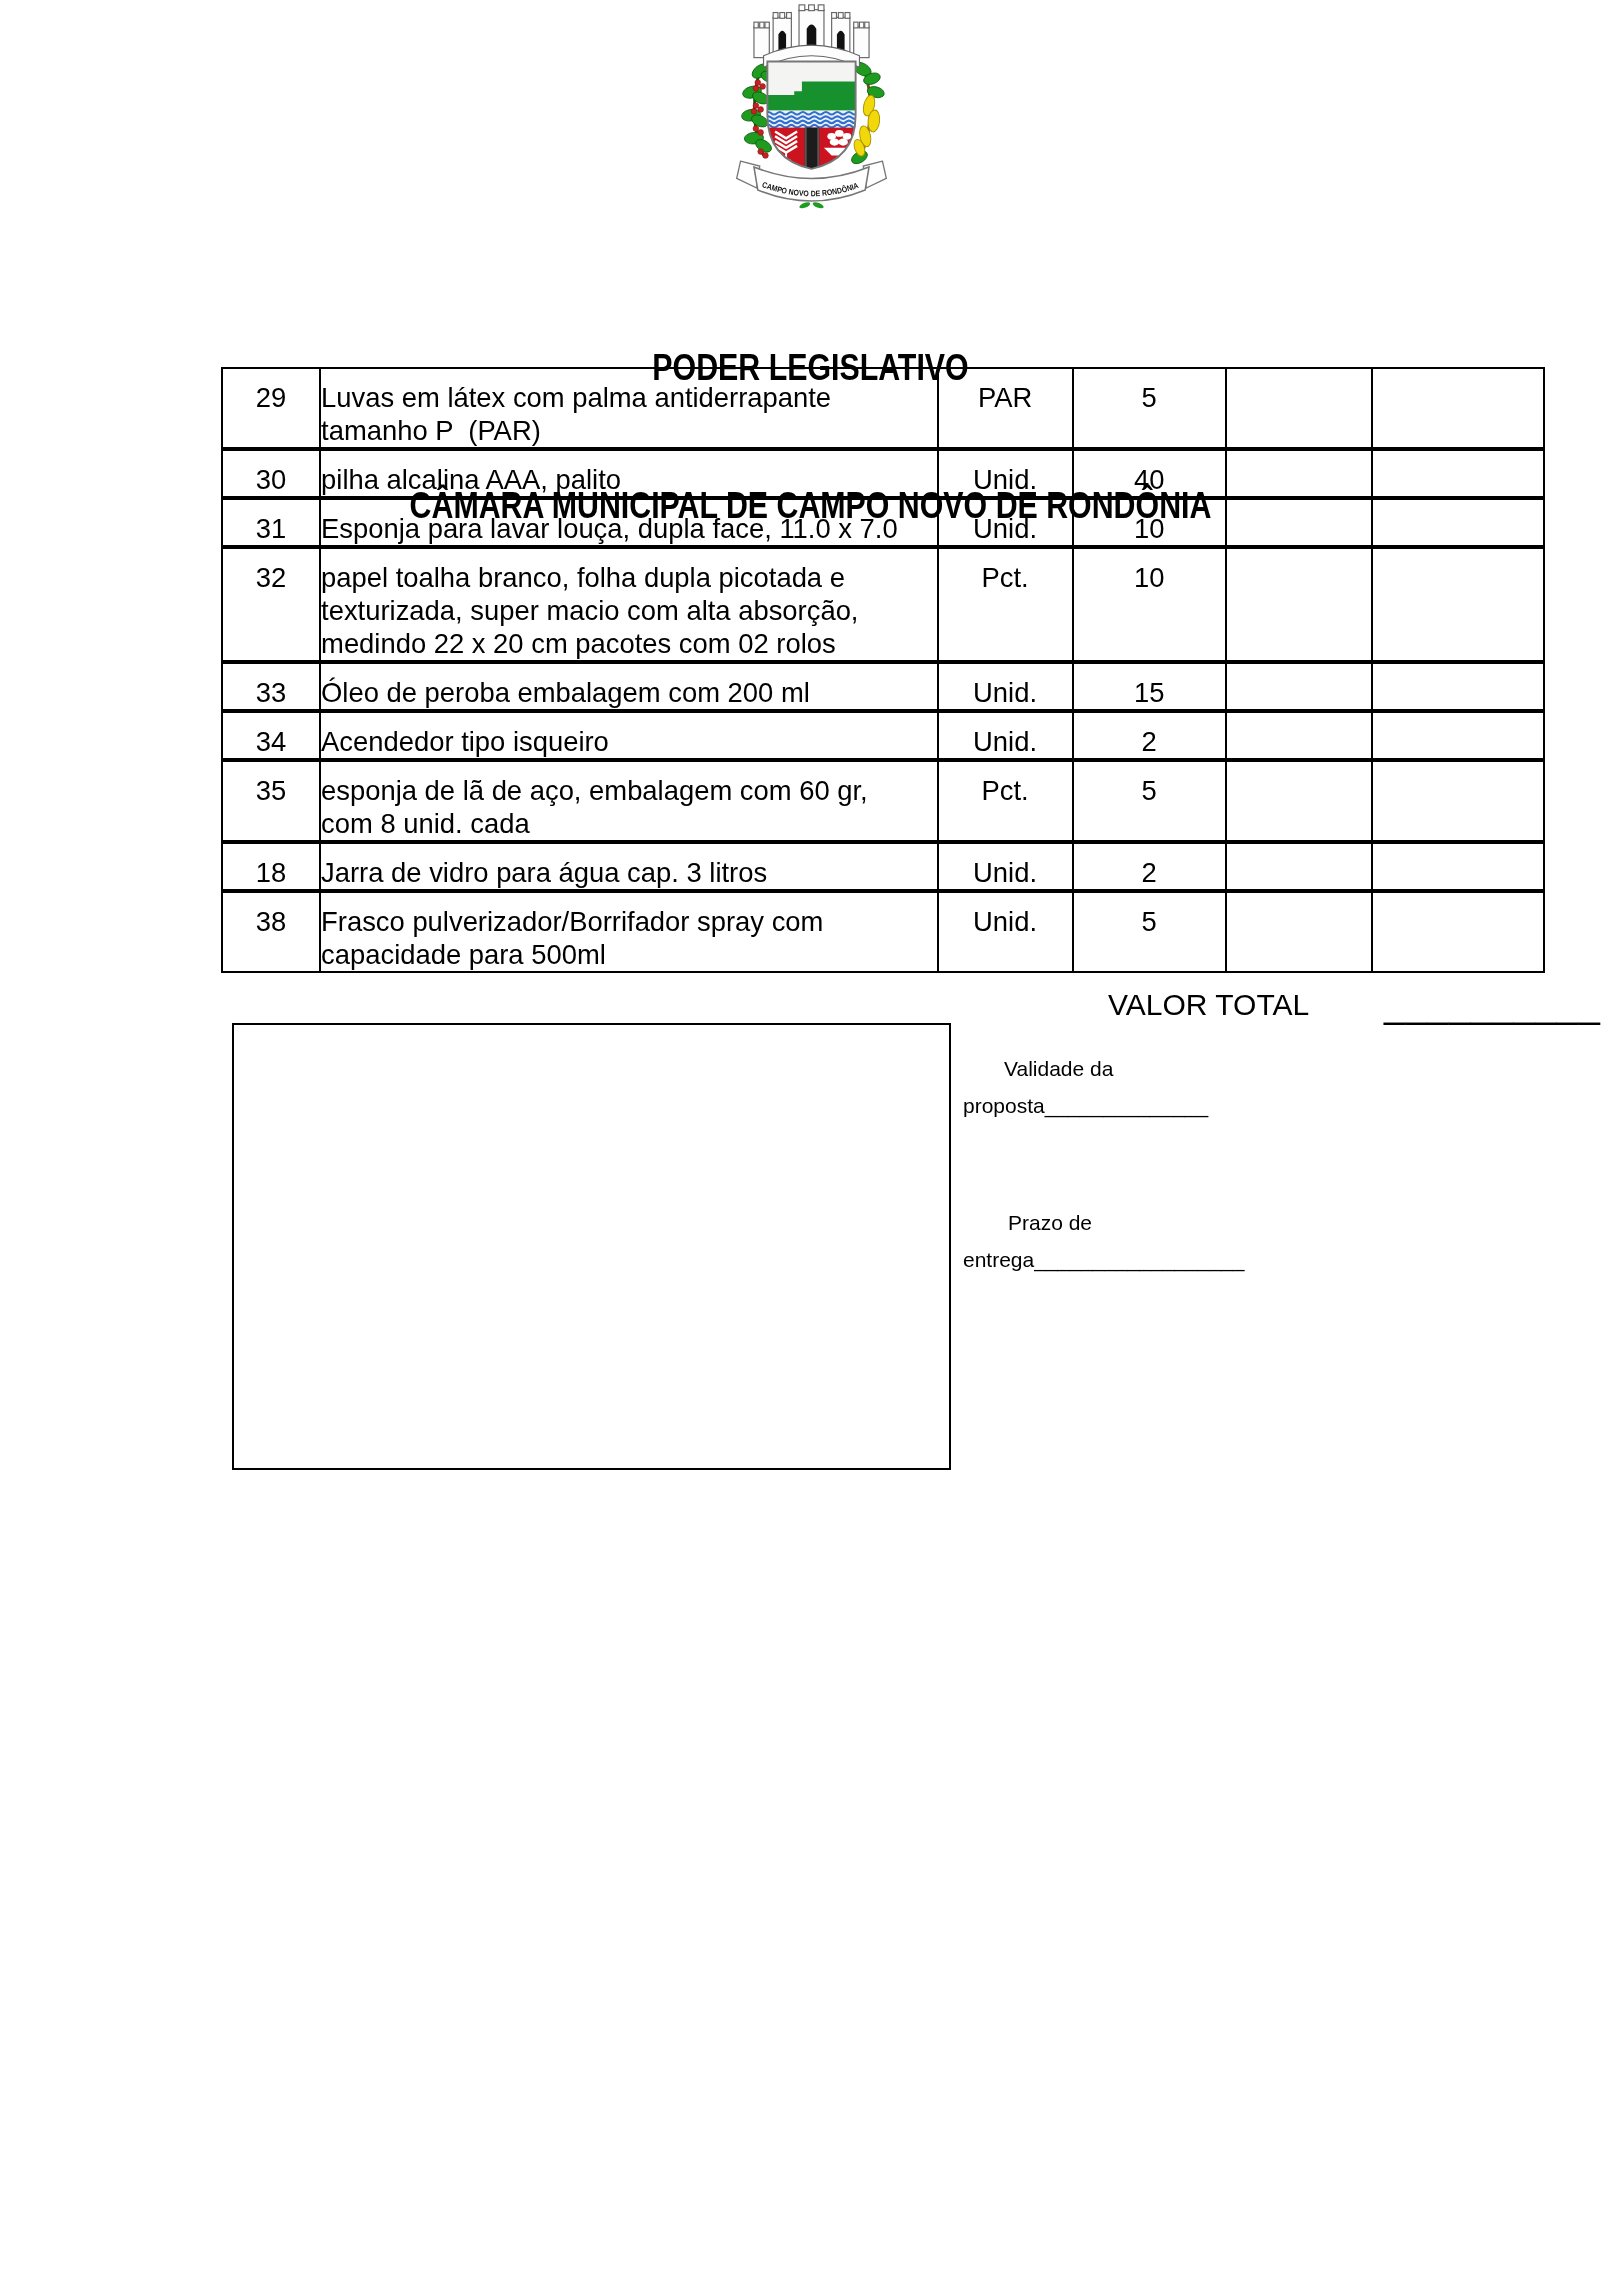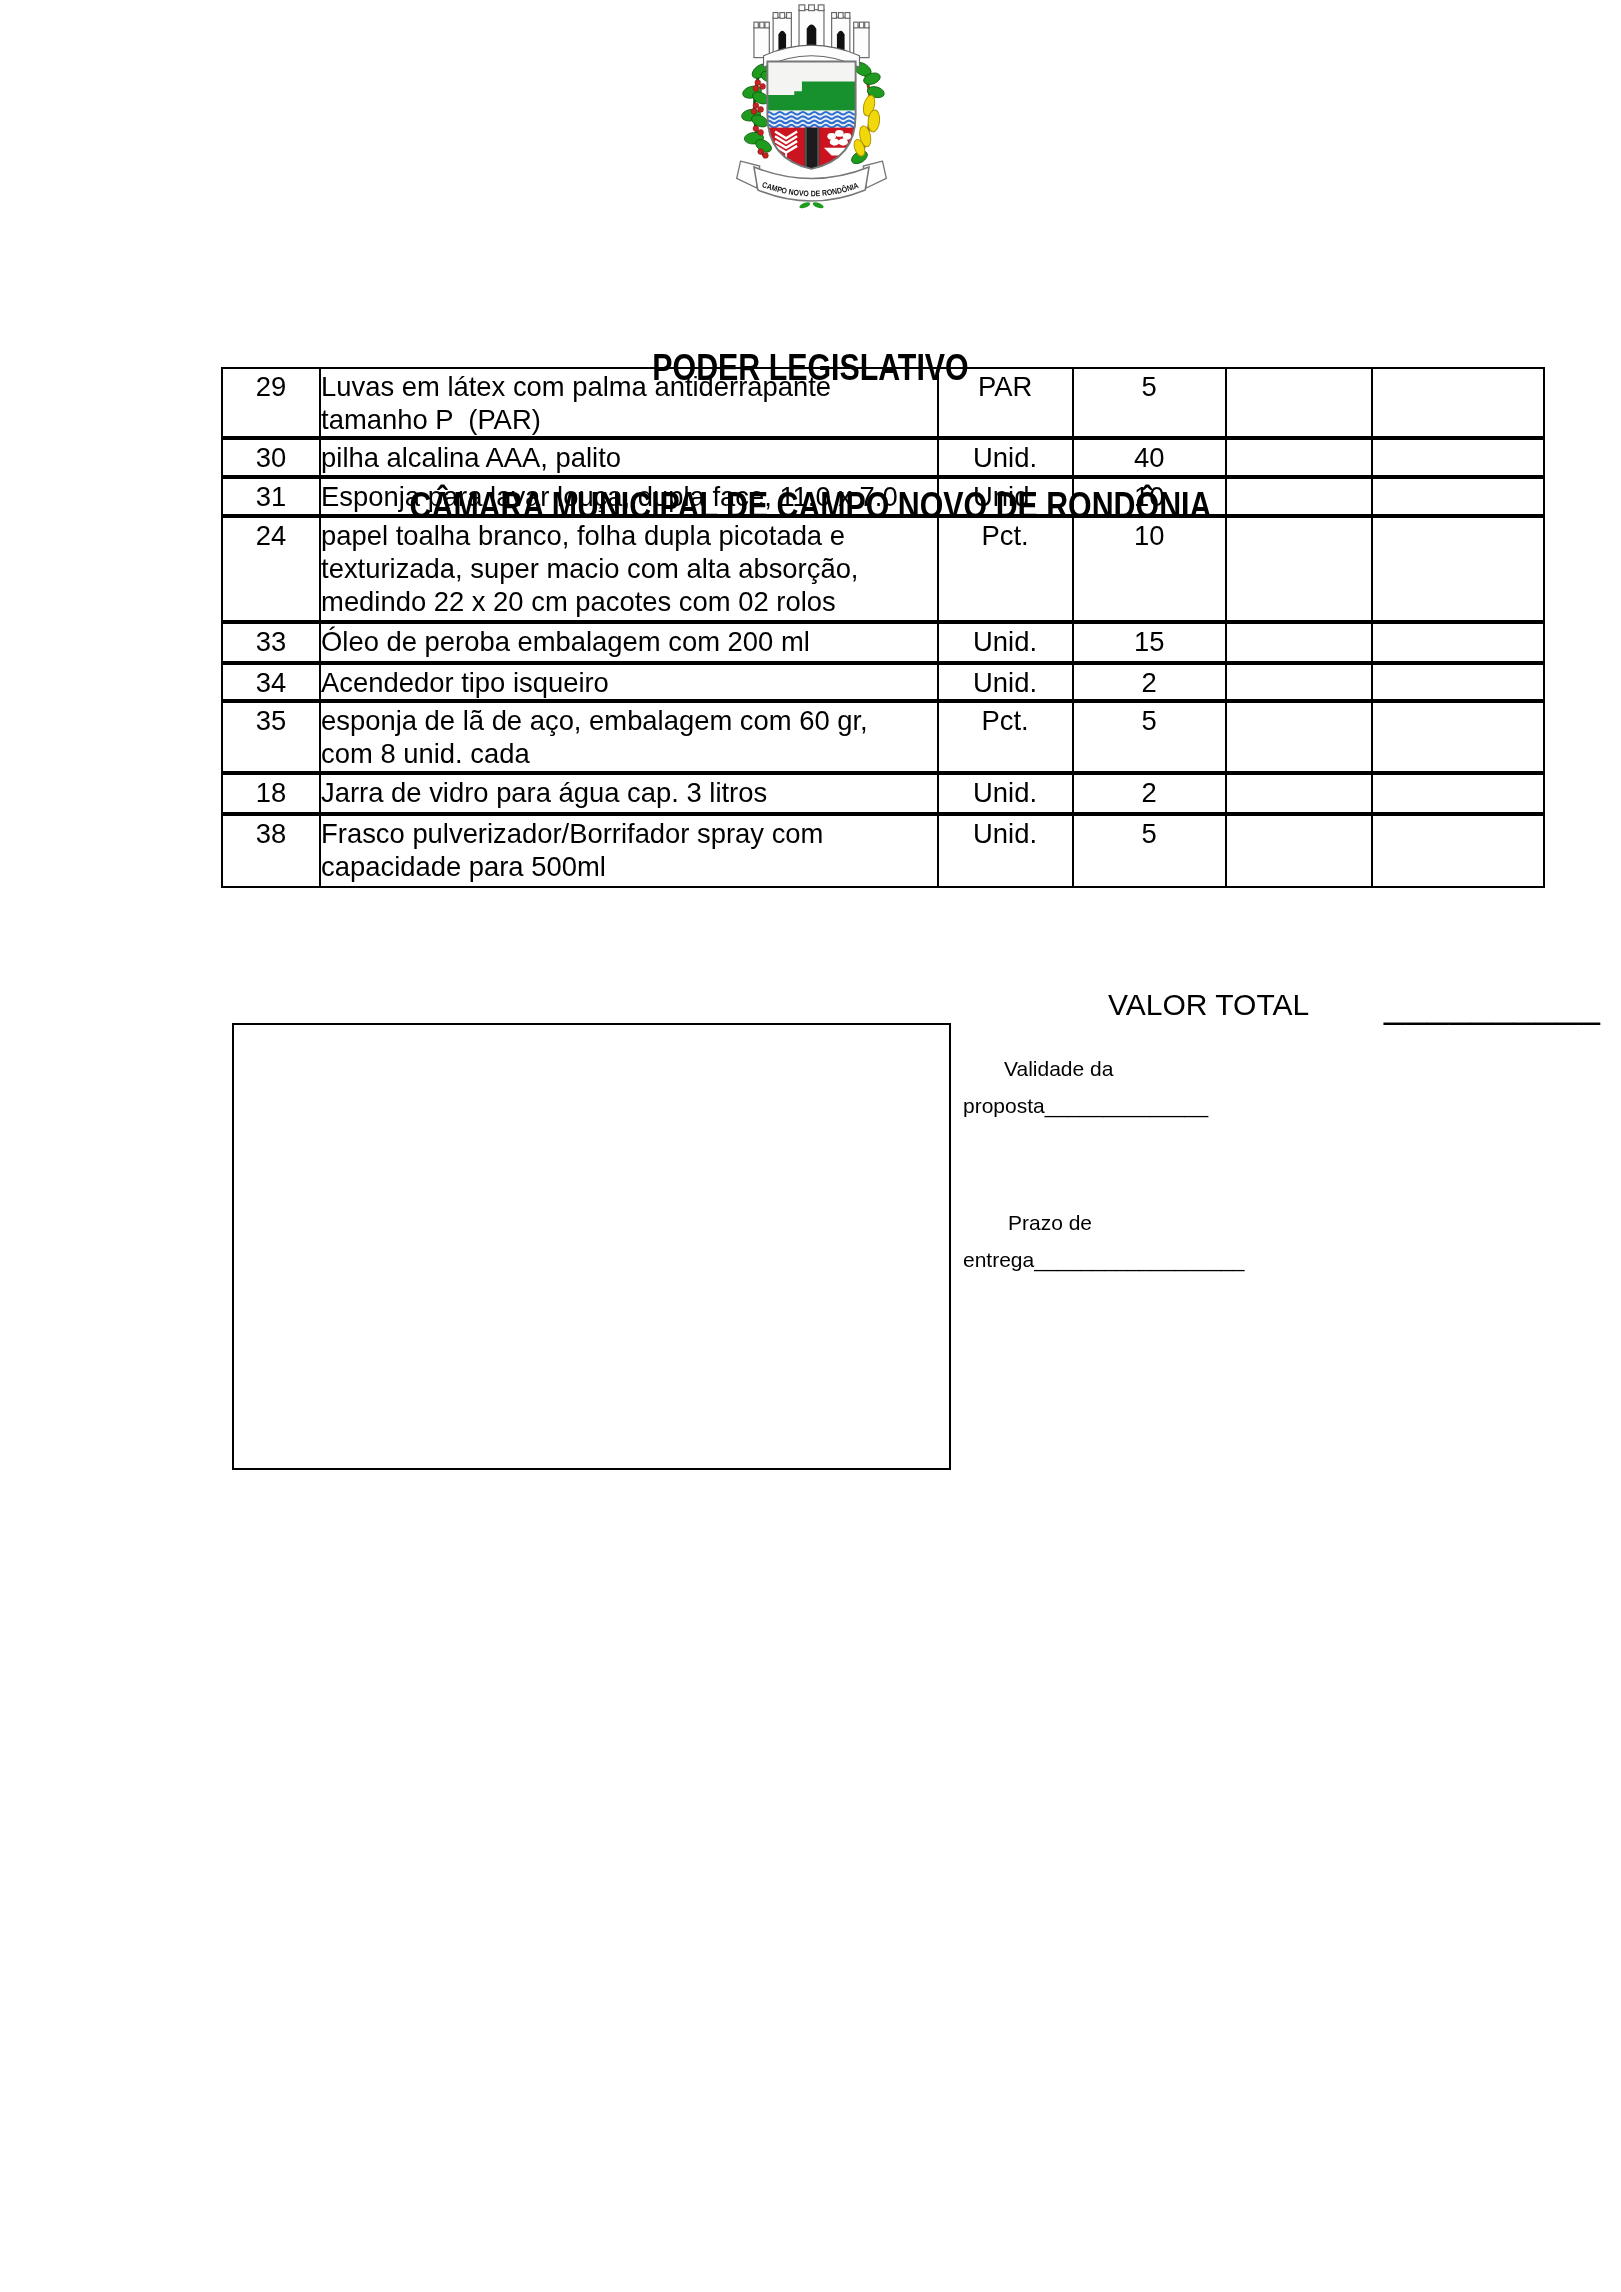--- a/index.html
+++ b/index.html
@@ -18,21 +18,21 @@
     transform:scaleX(0.82);transform-origin:50% 0;
     letter-spacing:0px;white-space:pre;
   }
 
   
   .table-wrap{left:221px;top:367px;}
   table.items{border-collapse:separate;border-spacing:0;table-layout:fixed;width:1324px;}
   table.items td{
     box-sizing:border-box;
     border-top:2px solid #000;border-bottom:2px solid #000;border-left:2px solid #000;
-    vertical-align:top;font-size:27.4px;line-height:33px;padding:1px 0 0 0;
+    vertical-align:top;font-size:27.4px;line-height:33px;padding:12px 0 0 0;
     overflow:hidden;
   }
   table.items td:last-child{border-right:2px solid #000;}
   td.c-desc{padding-left:7.8px;padding-right:2px;}
   td.c-num,td.c-unit,td.c-qty{text-align:center;}
   .ln{white-space:pre;}
 
   
   .valor-label{left:1108px;top:986px;font-size:30px;line-height:37px;}
   .valor-blank{left:1384px;top:986px;font-size:38px;line-height:37px;letter-spacing:0.5px;}
@@ -220,21 +220,21 @@
         <td class="c-num">31</td>
         <td class="c-desc">
           <div class="ln">Esponja para lavar louça, dupla face, 11.0 x 7.0</div>
         </td>
         <td class="c-unit">Unid.</td>
         <td class="c-qty">10</td>
         <td></td>
         <td></td>
       </tr>
       <tr style="height:106px">
-        <td class="c-num">24</td>
+        <td class="c-num">32</td>
         <td class="c-desc">
           <div class="ln">papel toalha branco, folha dupla picotada e</div>
           <div class="ln">texturizada, super macio com alta absorção,</div>
           <div class="ln">medindo 22 x 20 cm pacotes com 02 rolos</div>
         </td>
         <td class="c-unit">Pct.</td>
         <td class="c-qty">10</td>
         <td></td>
         <td></td>
       </tr>

